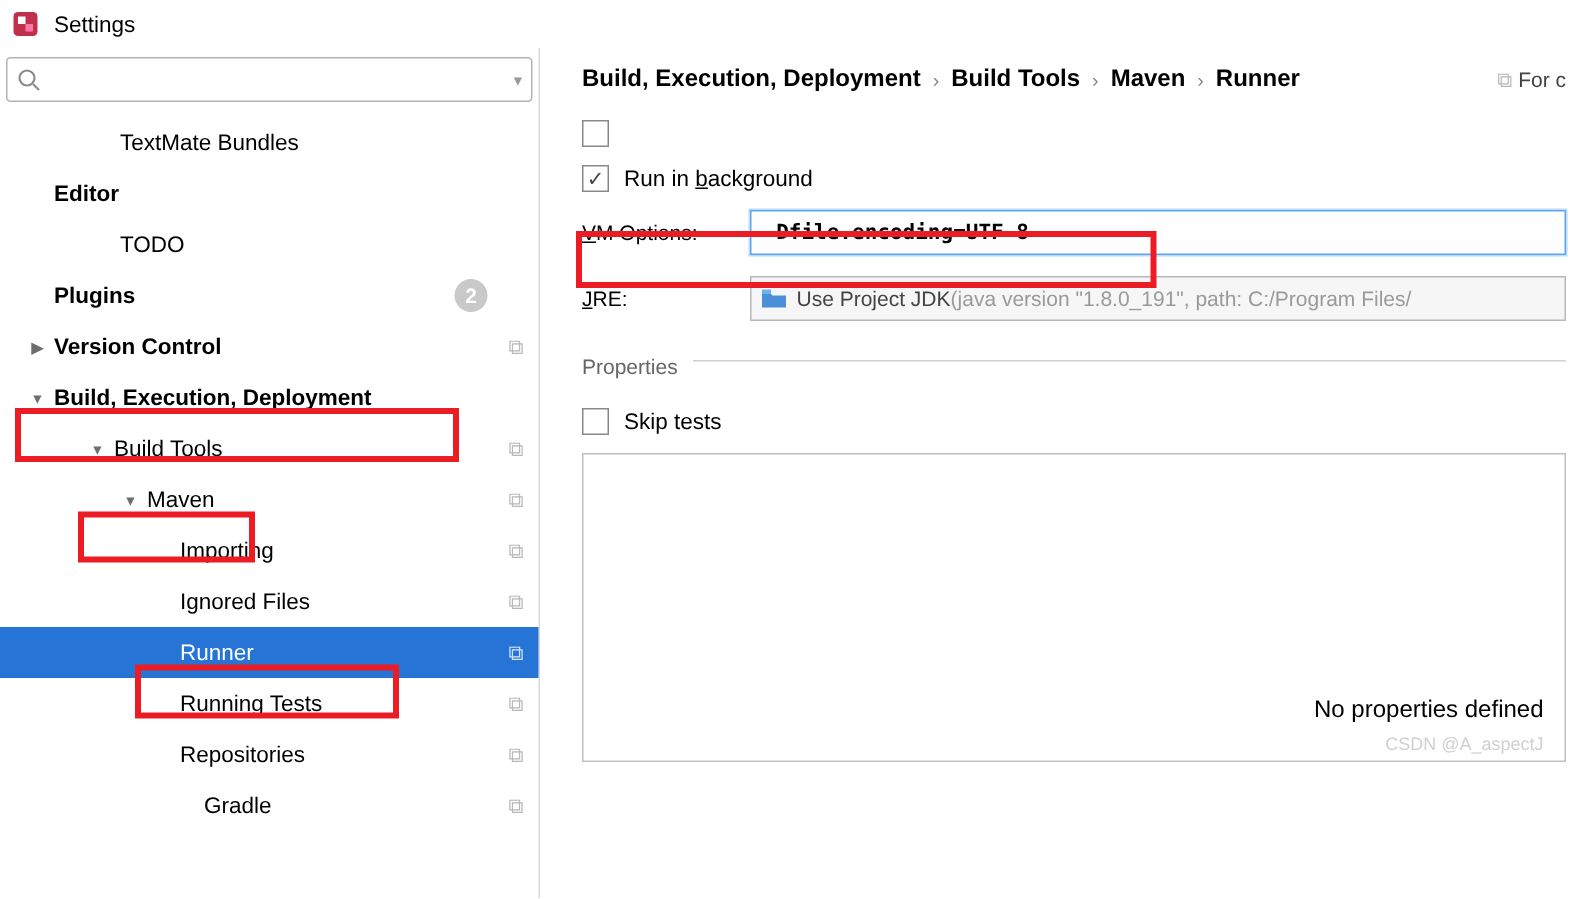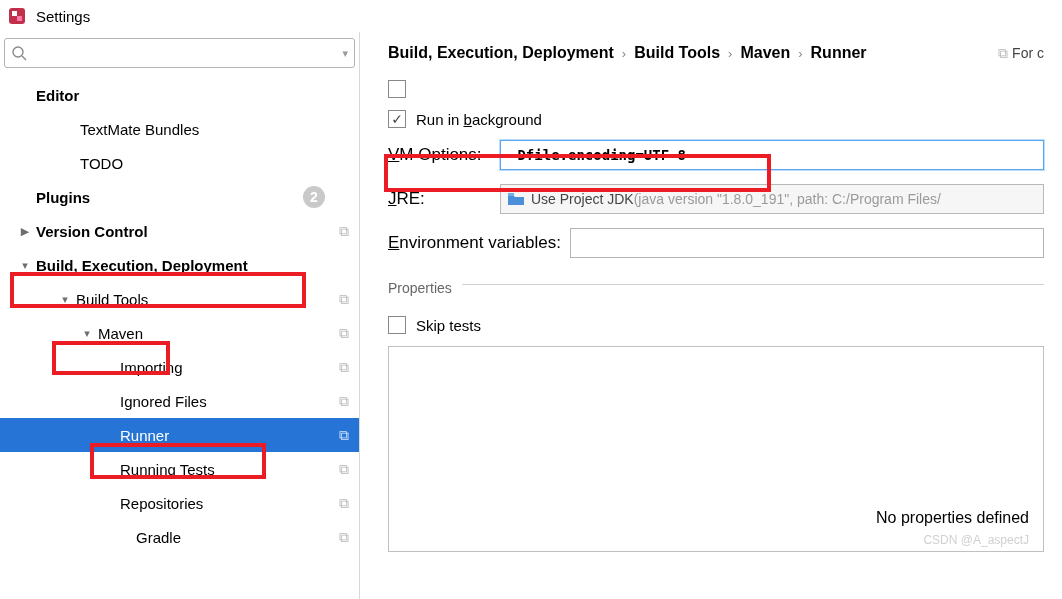--- a/index.html
+++ b/index.html
@@ -38,21 +38,21 @@
 .breadcrumb { display: flex; align-items: center; gap: 8px; font-size: 16px; font-weight: 700; margin-bottom: 18px; flex-wrap: nowrap; }
 .breadcrumb .sep { color: #888; font-weight: 400; font-size: 13px; }
 .breadcrumb .trail-icon { margin-left: auto; display: flex; align-items: center; gap: 4px; color: #444; font-weight: 400; font-size: 14px; white-space: nowrap; }
 
 .form-row { display: flex; align-items: center; margin-bottom: 12px; }
 .check { width: 18px; height: 18px; border: 1px solid #888; margin-right: 10px; display: inline-flex; align-items: center; justify-content: center; font-size: 14px; color: #444; flex: 0 0 auto; }
 .form-row .lbl { font-size: 15px; }
 .u { text-decoration: underline; }
 
 .kv { display: flex; align-items: center; margin-bottom: 14px; }
-.kv .k { width: 112px; font-size: 17px; }
+.kv .k { width: 112px; font-size: 14px; }
 .kv .v { flex: 1; }
 .txt-input { width: 100%; height: 30px; border: 1px solid #b3b3b3; padding: 0 8px; font-family: "Consolas", monospace; font-size: 14px; background: #fff; outline: none; }
 .txt-focus { border-color: #5aa7f0; box-shadow: 0 0 0 1px #bcdcff; font-weight: bold; }
 .jre-box { flex:1; height: 30px; border: 1px solid #b8b8b8; background: #f6f6f6; display: flex; align-items: center; padding: 0 6px; overflow: hidden; white-space: nowrap; color: #444; }
 .jre-box .folder { width: 18px; height: 14px; margin-right: 6px; display: inline-flex; }
 .jre-box .gray { color: #9a9a9a; }
 .env-lbl { width: 182px !important; font-size: 15px; }
 
 .props-title { font-size: 14px; color: #666; margin-top: 8px; margin-bottom: 10px; }
 .sep-line { height: 1px; background: #d0d0d0; margin-bottom: 10px; flex:1; }
@@ -81,25 +81,25 @@
       <svg width="16" height="16" viewBox="0 0 16 16">
           <circle cx="7" cy="7" r="5" stroke="#8a8a8a" stroke-width="1.4" fill="none"></circle>
           <line x1="11" y1="11" x2="15" y2="15" stroke="#8a8a8a" stroke-width="1.4"></line>
         </svg>
       <input type="text" placeholder="" style="">
       <span style="color:#9a9a9a;font-size:11px">▾</span>
     </div>
   </div>
 
   <div class="tree">
+    <div class="row i3">
+        <span class="label">TextMate Bundles</span>
+      </div>
     <div class="row bold i1">
         <span class="label">Editor</span>
-      </div>
-    <div class="row i3">
-        <span class="label">TextMate Bundles</span>
       </div>
     <div class="row i3">
         <span class="label">TODO</span>
       </div>
     <div class="row bold i1">
         <span class="label">Plugins</span>
         <span class="badge">2</span>
       </div>
     <div class="row bold i0">
         <span class="chev">▶</span>
@@ -187,24 +187,20 @@
           <svg viewBox="0 0 18 14">
             <path d="M1 3 h5 l2 2 h9 v8 h-16 z" fill="#4a90d9"></path>
             <rect x="1" y="1" width="6" height="3" fill="#6fb1ec"></rect>
           </svg>
         </span>
       <span>Use Project JDK </span>
       <span class="gray">(java version "1.8.0_191", path: C:/Program Files/</span>
     </span>
   </div>
 
-  <div class="kv">
-    <span class="k env-lbl"><span class="u">E</span><span>nvironment variables:</span></span>
-    <span class="v"><input class="txt-input" value="" style=""></span>
-  </div>
 
   <div class="props-header">
     <span class="props-title">Properties</span>
     <span class="sep-line"></span>
   </div>
 
   <div class="form-row">
     <span class="check"></span>
     <span class="lbl"><span>S</span><span>k</span><span>ip tests</span></span>
   </div>

